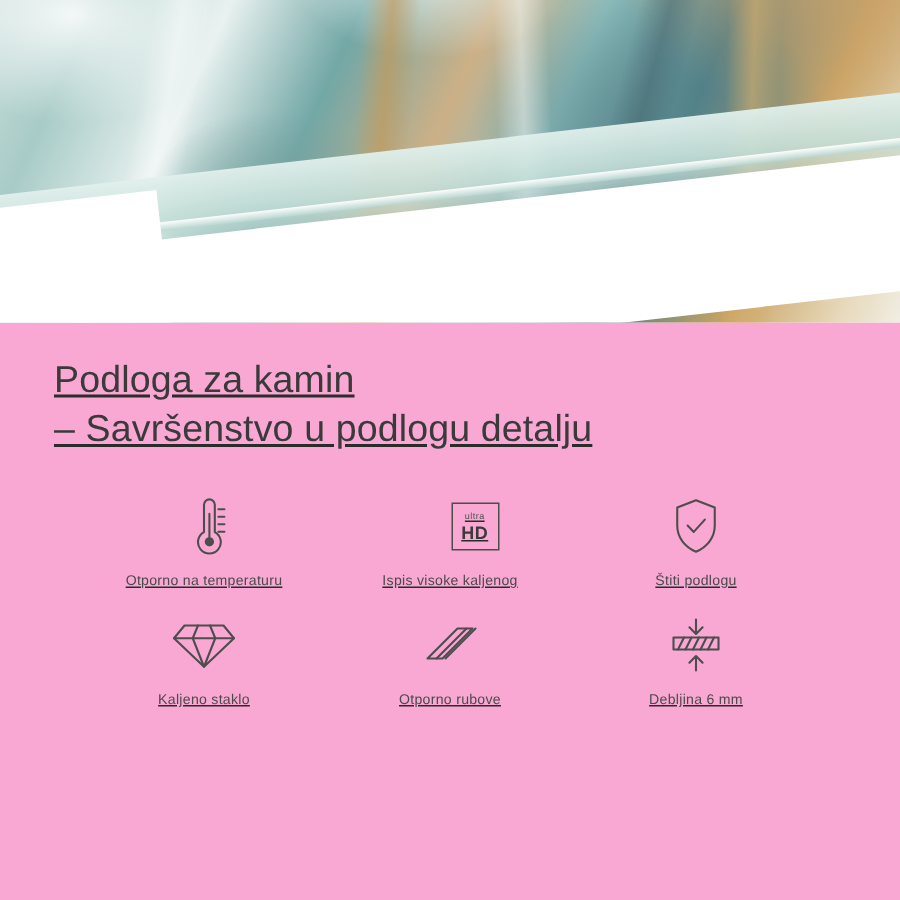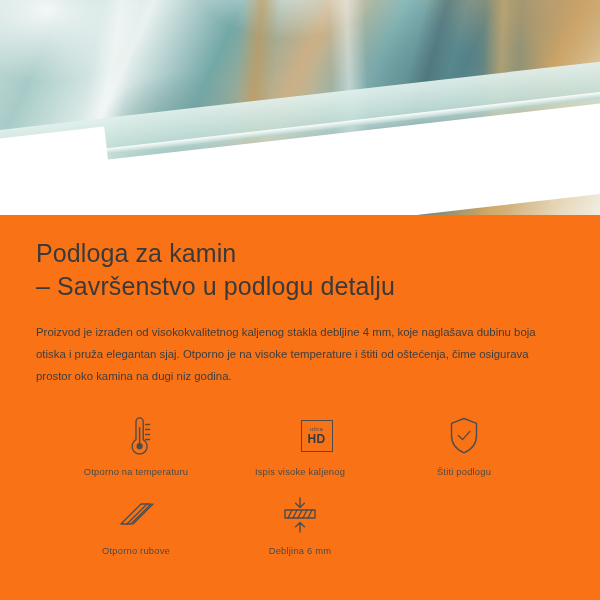--- a/index.html
+++ b/index.html
@@ -11,21 +11,22 @@
     height: 600px;
     background: #ffffff;
     font-family: "Liberation Sans", sans-serif;
     color: #2b2b2b;
     overflow: hidden;
   }
   .page {
     position: relative;
     width: 600px;
     height: 600px;
-    background: #f97316;
+    background: #f9a8d4;
+    text-decoration: underline;
   }
 
   
   .hero {
     position: relative;
     width: 600px;
     height: 215px;
     overflow: hidden;
     background: #ffffff;
   }
@@ -227,21 +228,20 @@
     <span class="sparkle s1"></span>
     <span class="sparkle s2"></span>
     <span class="sparkle s3"></span>
   </div>
 
   <div class="content">
     <h1 class="title">
       <span>Podloga za kamin</span>
       <span class="line2">– Savršenstvo u podlogu detalju</span>
     </h1>
-    <p class="paragraph">Proizvod je izrađen od visokokvalitetnog kaljenog stakla debljine 4 mm, koje naglašava dubinu boja otiska i pruža elegantan sjaj. Otporno je na visoke temperature i štiti od oštećenja, čime osigurava prostor oko kamina na dugi niz godina.</p>
 
     <div class="features">
 
       <div class="feature">
         <div class="feature-icon">
           <svg width="40" height="42" viewBox="0 0 40 42" aria-hidden="true">
             <path class="stroke" d="M20 6.5c0-2 1.6-3.6 3.6-3.6s3.6 1.6 3.6 3.6v18.2a7.6 7.6 0 1 1-7.2 0V6.5z"></path>
             <circle cx="23.6" cy="31.2" r="3.1" fill="#4d4d4d"></circle>
             <path class="stroke" d="M23.6 28.4V12.6"></path>
             <path class="stroke" d="M29.6 9.5h4M29.6 14.5h4M29.6 19.5h4M29.6 24.5h4"></path>
@@ -263,20 +263,29 @@
       <div class="feature">
         <div class="feature-icon">
           <svg width="36" height="42" viewBox="0 0 36 42" aria-hidden="true">
             <path class="stroke" d="M18 3.5 5.5 8.3v12.2c0 8.1 5.3 14.2 12.5 17.3 7.2-3.1 12.5-9.2 12.5-17.3V8.3L18 3.5z"></path>
             <path class="stroke" d="m12.4 20.4 4.1 4.2 7.4-8.2"></path>
           </svg>
         </div>
         <div class="feature-label">Štiti podlogu</div>
       </div>
 
+      <div class="feature">
+        <div class="feature-icon">
+          <svg width="42" height="38" viewBox="0 0 42 38" aria-hidden="true">
+            <path class="stroke" d="M8 6h26l7 8.5L21 33.5 1 14.5 8 6z"></path>
+            <path class="stroke" d="M1 14.5h40M13.5 14.5 21 33.5l7.5-19M13.5 14.5 17 6M28.5 14.5 25 6"></path>
+          </svg>
+        </div>
+        <div class="feature-label">Kaljeno staklo</div>
+      </div>
 
       <div class="feature">
         <div class="feature-icon">
           <svg width="42" height="34" viewBox="0 0 42 34" aria-hidden="true">
             <path class="stroke" d="M6 26 26 6h10L16 26H6z"></path>
             <path class="stroke" d="M12 26 32 6M18 26 38 6"></path>
           </svg>
         </div>
         <div class="feature-label">Otporno rubove</div>
       </div>

